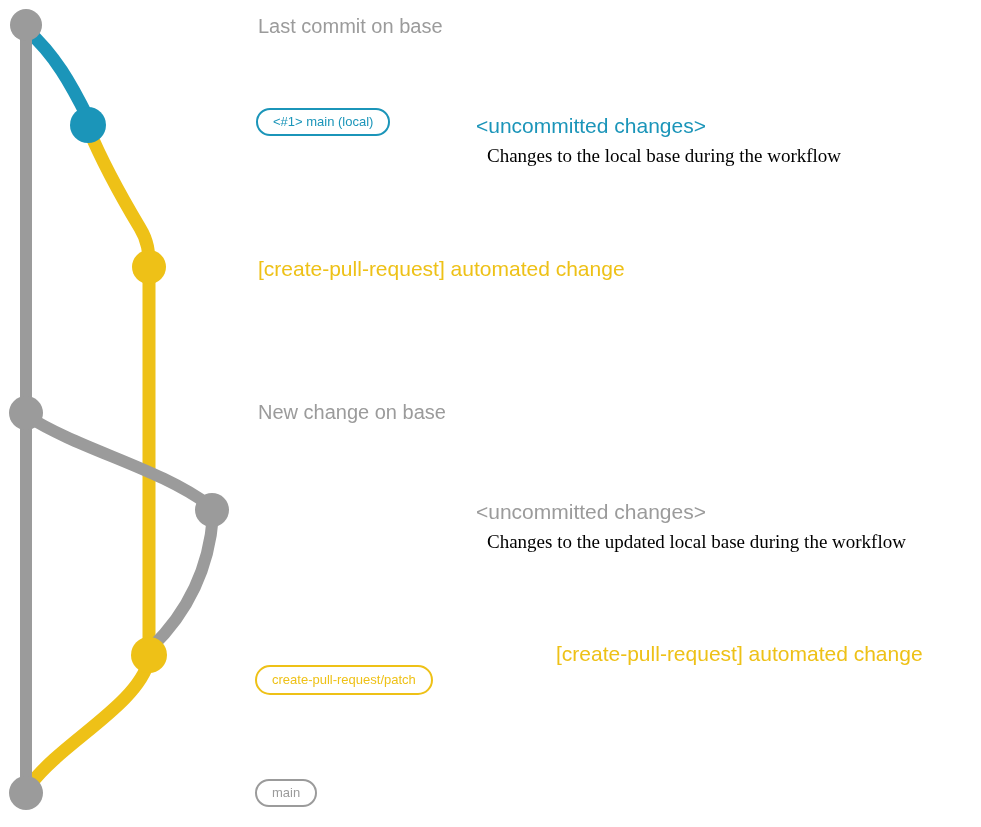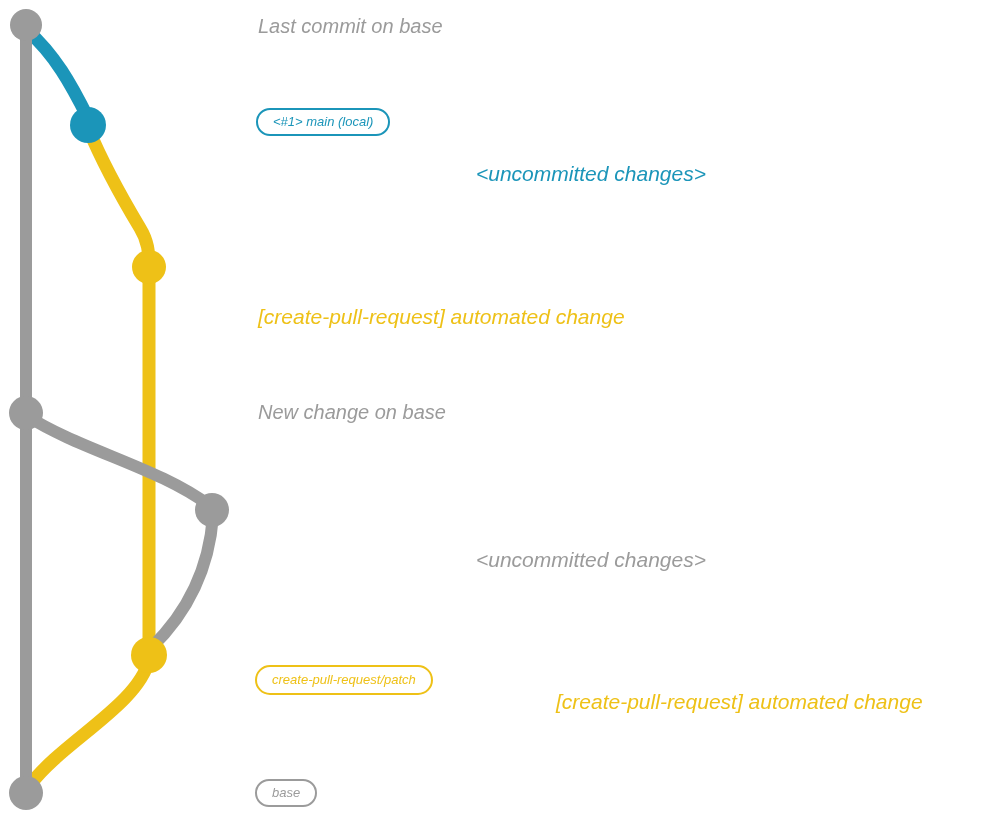--- a/index.html
+++ b/index.html
@@ -5,25 +5,25 @@
   :root{
     --gray:#9b9b9b;
     --blue:#1b95b9;
     --yellow:#eec117;
     --ink:#000000;
     --bg:#ffffff;
   }
   *{margin:0;padding:0;box-sizing:border-box;}
   html,body{width:981px;height:827px;background:var(--bg);overflow:hidden;}
   body{font-family:"Liberation Sans",sans-serif;}
-  .stage{position:relative;width:923px;height:827px;background:var(--bg);font-style:italic;}
+  .stage{position:relative;width:923px;height:827px;background:var(--bg);}
   .graph-svg{position:absolute;left:0;top:0;}
   .note{position:absolute;white-space:nowrap;line-height:1.2;}
   .note.section{font-size:20px;color:var(--gray);}
-  .heading{position:absolute;white-space:nowrap;font-size:21px;line-height:1.2;margin-top:48px;}
+  .heading{position:absolute;white-space:nowrap;font-size:21px;line-height:1.2;}
   .heading.blue{color:var(--blue);}
   .heading.gray{color:var(--gray);}
   .heading.yellow{color:var(--yellow);}
   .desc{position:absolute;white-space:nowrap;font-family:"Liberation Serif",serif;font-size:19px;color:var(--ink);line-height:1.2;}
   .badge{position:absolute;white-space:nowrap;border:2px solid;border-radius:19px;padding:4px 15px;font-size:13px;line-height:1.2;background:var(--bg);}
   .badge.blue{color:var(--blue);border-color:var(--blue);}
   .badge.gray{color:var(--gray);border-color:var(--gray);}
   .badge.yellow{color:var(--yellow);border-color:var(--yellow);padding:5px 15px;border-radius:21px;}
 </style>
 </head>
@@ -50,23 +50,25 @@
     <circle cx="212" cy="510" r="17" style="fill:var(--gray)"></circle>
     <circle cx="149" cy="655" r="18" style="fill:var(--yellow)"></circle>
     <circle cx="26" cy="793" r="17" style="fill:var(--gray)"></circle>
   </svg>
 
   <div class="note section" style="left:258px;top:14px">Last commit on base</div>
   <div class="note section" style="left:258px;top:400px">New change on base</div>
 
   <div class="badge blue" style="left:256px;top:108px">&lt;#1&gt; main (local)</div>
   <div class="heading blue" style="left:476px;top:113px">&lt;uncommitted changes&gt;</div>
+  <div class="desc" style="left:487px;top:145px">Changes to the local base during the workflow</div>
 
   <div class="heading yellow" style="left:258px;top:256px">[create-pull-request] automated change</div>
 
   <div class="heading gray" style="left:476px;top:499px">&lt;uncommitted changes&gt;</div>
+  <div class="desc" style="left:487px;top:531px">Changes to the updated local base during the workflow</div>
 
   <div class="badge yellow" style="left:255px;top:665px">create-pull-request/patch</div>
   <div class="heading yellow" style="left:556px;top:641px">[create-pull-request] automated change</div>
 
-  <div class="badge gray" style="left:255px;top:779px">base</div>
+  <div class="badge gray" style="left:255px;top:779px">main</div>
 
 </div>
 
 </body></html>

